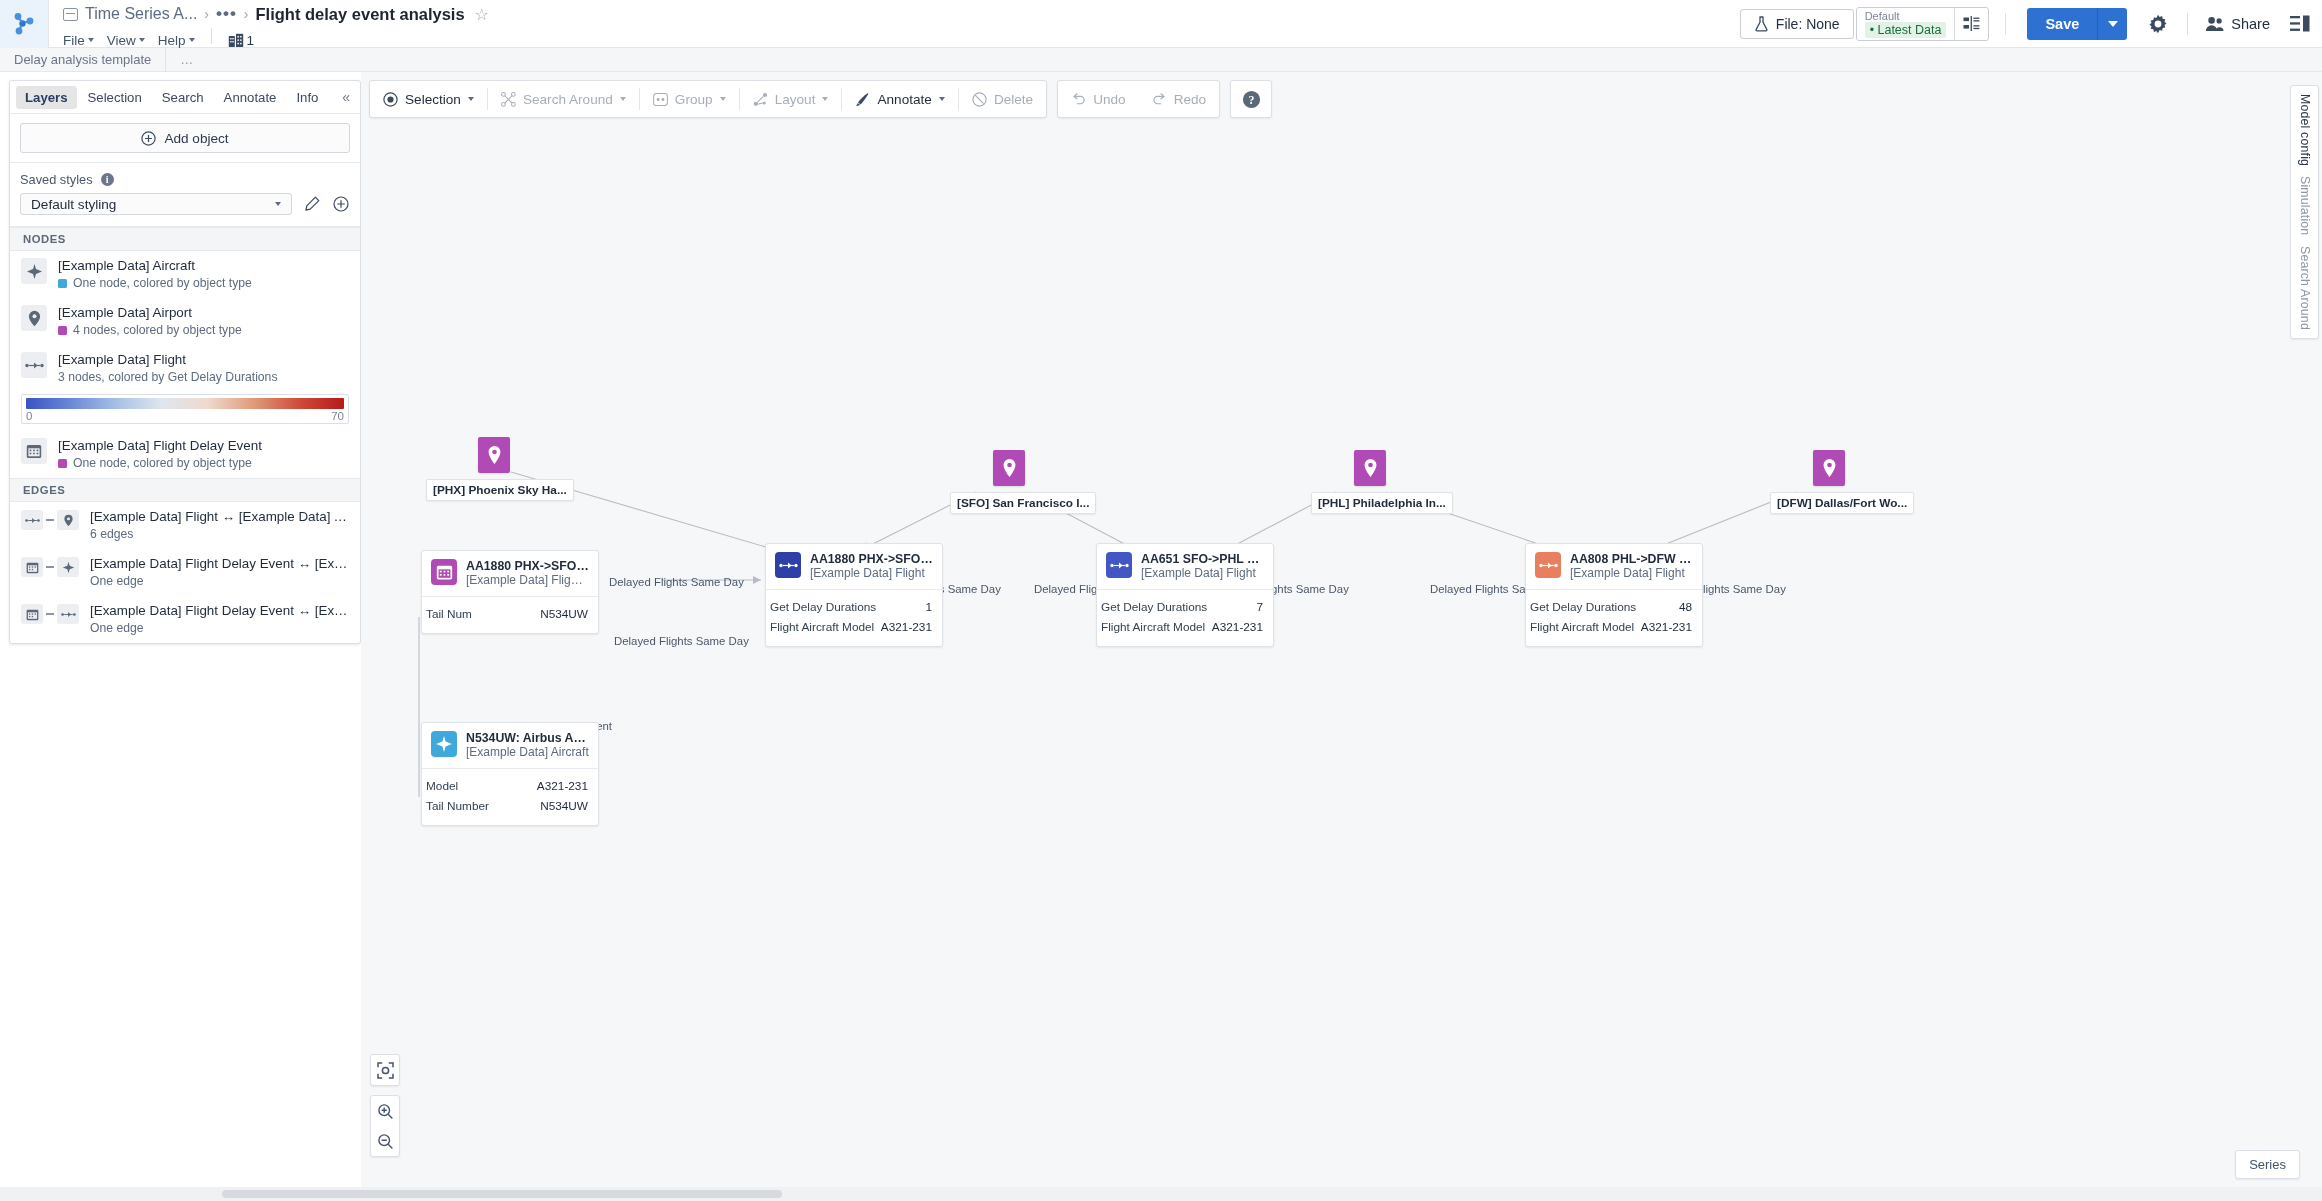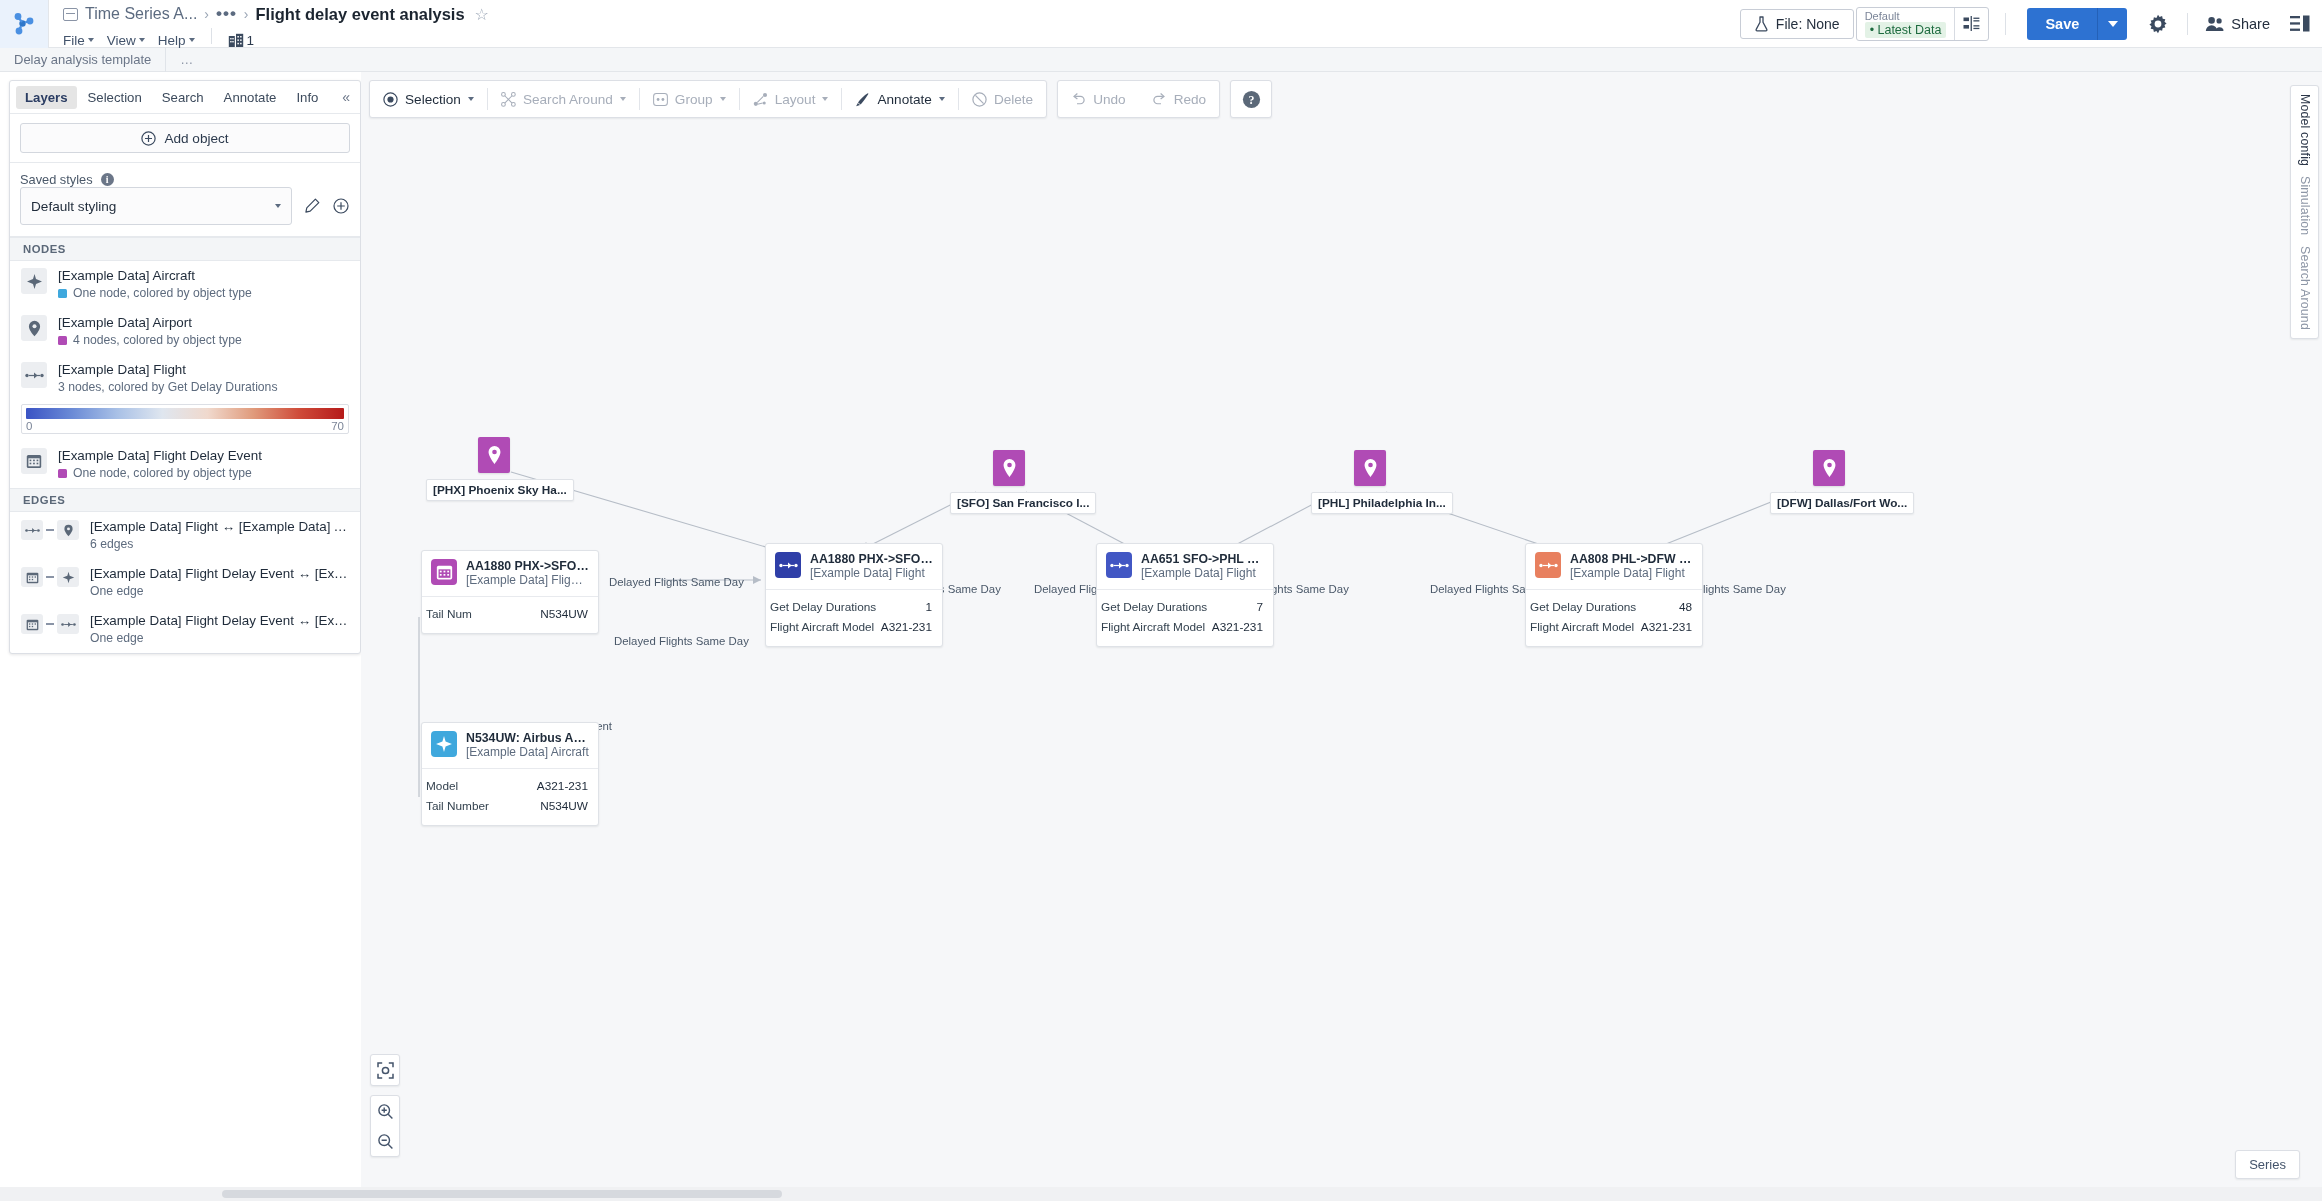--- a/index.html
+++ b/index.html
@@ -75,25 +75,25 @@
   .lp-tabs { display:flex; align-items:center; height:33px; padding:0 6px; border-bottom:1px solid #e6e9ed; gap:2px;}
   .lp-tab { font-size:13.2px; color:#3c4a5c; padding:4px 9px; border-radius:3px; }
   .lp-tab.active { background:#e5e5e5; color:#2b3d63; font-weight:700;}
   .lp-collapse { margin-left:auto; color:#6b7688; font-size:14px; padding-right:4px;}
   .lp-addsec { padding:9px 10px; border-bottom:1px solid #e6e9ed;}
   .add-object {
     height:30px; border:1px solid #d3d7de; border-radius:3px; background:#fbfbfc;
     display:flex;align-items:center;justify-content:center; gap:8px; font-size:13.6px; color:#2c3a4d;
   }
   .lp-styles { padding:9px 10px 11px 10px; border-bottom:1px solid #e6e9ed;}
-  .styles-label { display:flex;align-items:center;gap:8px; font-size:12.8px;color:#4a5869; margin-bottom:0;}
+  .styles-label { display:flex;align-items:center;gap:8px; font-size:12.8px;color:#4a5869; margin-bottom:6px;}
   .info-dot { width:13px;height:13px;border-radius:50%;background:#6b7688; color:#fff; font-size:10px; font-weight:bold; display:flex;align-items:center;justify-content:center; font-family:"Liberation Serif",serif;}
   .styles-row { display:flex; align-items:center; gap:11px;}
   .styles-select {
-    flex:1; height:38px; border:1px solid #d3d7de; border-radius:3px; background:#fbfbfc;
+    flex:1; height:22px; border:1px solid #d3d7de; border-radius:3px; background:#fbfbfc;
     display:flex;align-items:center; padding:0 10px; font-size:13.6px;color:#1f2b3a; position:relative;
   }
   .styles-select .sel-caret { margin-left:auto; }
   .icon-btn { color:#4a5869; display:flex;align-items:center;justify-content:center; width:18px;height:18px;}
   .sec-head { background:#f3f5f7; font-size:11.3px; font-weight:bold; color:#5b6878; letter-spacing:.55px; padding:5px 13px; border-bottom:1px solid #e6e9ed; border-top:1px solid #e6e9ed;}
   .layer-row { display:flex; gap:11px; padding:7px 11px 7px 11px; align-items:flex-start;}
   .layer-ico { width:26px;height:26px;border-radius:3px;background:#eceef1; display:flex;align-items:center;justify-content:center; color:#5b6878; flex:0 0 26px;}
   .layer-txt { flex:1; min-width:0;}
   .layer-title { font-size:13.4px; color:#1f2b3a; line-height:16px; white-space:nowrap; overflow:hidden; text-overflow:ellipsis;}
   .layer-sub { font-size:12.2px; color:#5d6b7e; display:flex; align-items:center; gap:6px; line-height:16px; margin-top:1px;}

